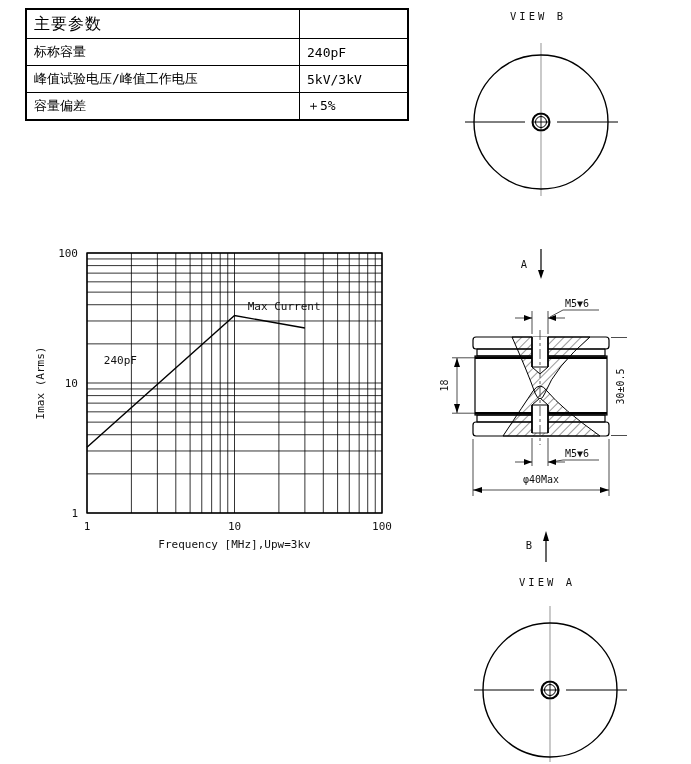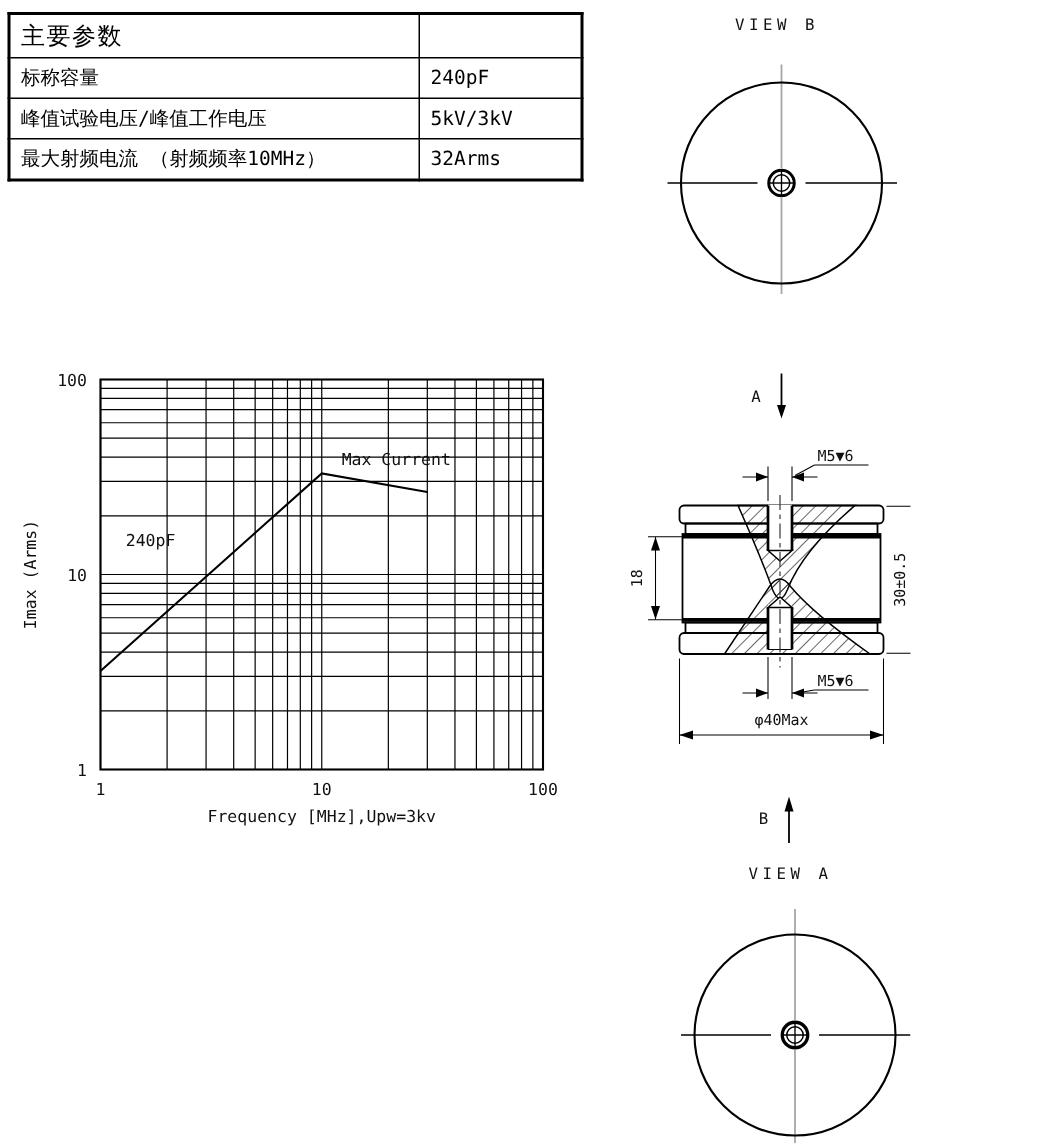--- a/index.html
+++ b/index.html
@@ -1,17 +1,17 @@
 <!DOCTYPE html>
 <html><head>
 <meta charset="utf-8">
 <style>
   html,body{margin:0;padding:0;background:#fff;}
   #canvas{position:relative;width:607px;height:764px;background:#fff;overflow:hidden;
-          font-family:"Liberation Sans","DejaVu Sans",sans-serif;color:#000;}
+          font-family:"Liberation Sans","DejaVu Sans",sans-serif;color:#000;margin-left:20px;}
 
   
   #params{position:absolute;left:5px;top:8px;border-collapse:collapse;
           font-family:"DejaVu Sans Mono","Liberation Mono",monospace;font-size:13px;}
   #params td{border:1px solid #000;padding:0 0 0 7px;vertical-align:middle;}
   #params{border:2px solid #000;}
   #params .lbl{width:265px;height:26px;}
   #params .val{width:100px;}
   #params .hdr{font-size:16px;height:28px;letter-spacing:1px;}
 
@@ -40,22 +40,22 @@
     </tr>
     <tr>
       <td class="lbl">标称容量</td>
       <td class="val">240pF</td>
     </tr>
     <tr>
       <td class="lbl">峰值试验电压/峰值工作电压</td>
       <td class="val">5kV/3kV</td>
     </tr>
     <tr>
-      <td class="lbl">最大射频电流 （射频频率10MHz）</td>
-      <td class="val">32Arms</td>
+      <td class="lbl">容量偏差</td>
+      <td class="val">＋5%</td>
     </tr>
   </tbody>
     </table>
 
   <svg id="chart-svg" width="400" height="330">
       <line x1="67" y1="13" x2="67" y2="273" stroke="#000" stroke-width="0.8"></line>
       <line x1="67" y1="273" x2="362" y2="273" stroke="#000" stroke-width="0.8"></line>
       <line x1="111.40192436043722" y1="13" x2="111.40192436043722" y2="273" stroke="#000" stroke-width="0.8"></line>
       <line x1="67" y1="233.86610056368244" x2="362" y2="233.86610056368244" stroke="#000" stroke-width="0.8"></line>
       <line x1="137.37538507115022" y1="13" x2="137.37538507115022" y2="273" stroke="#000" stroke-width="0.8"></line>

